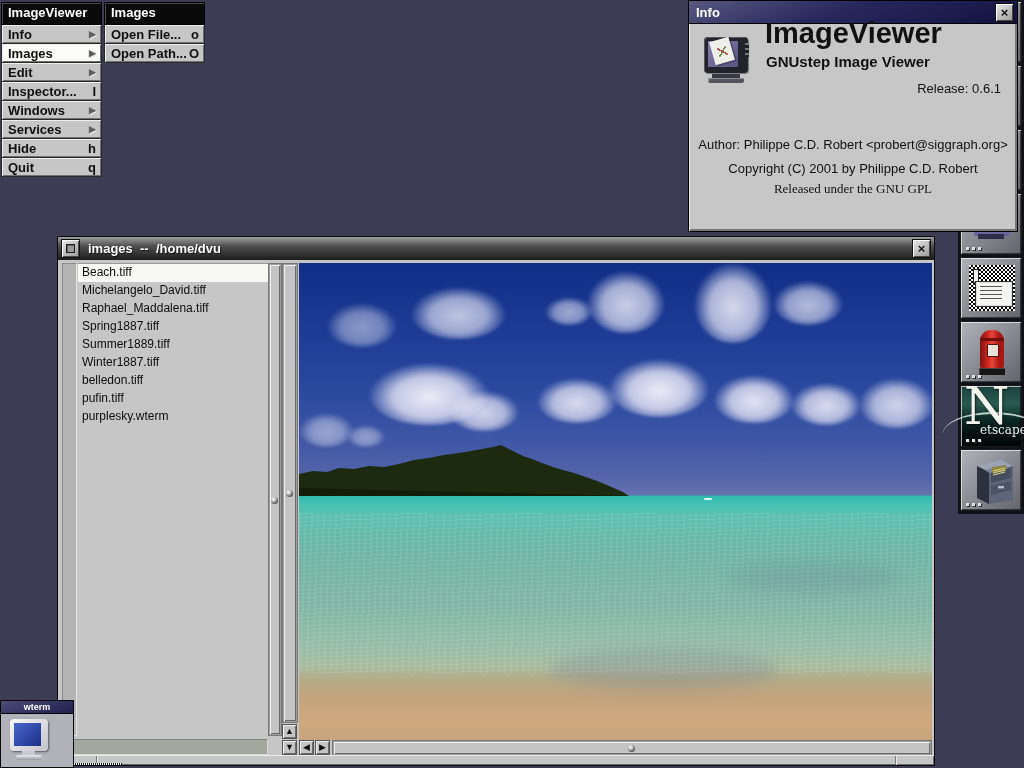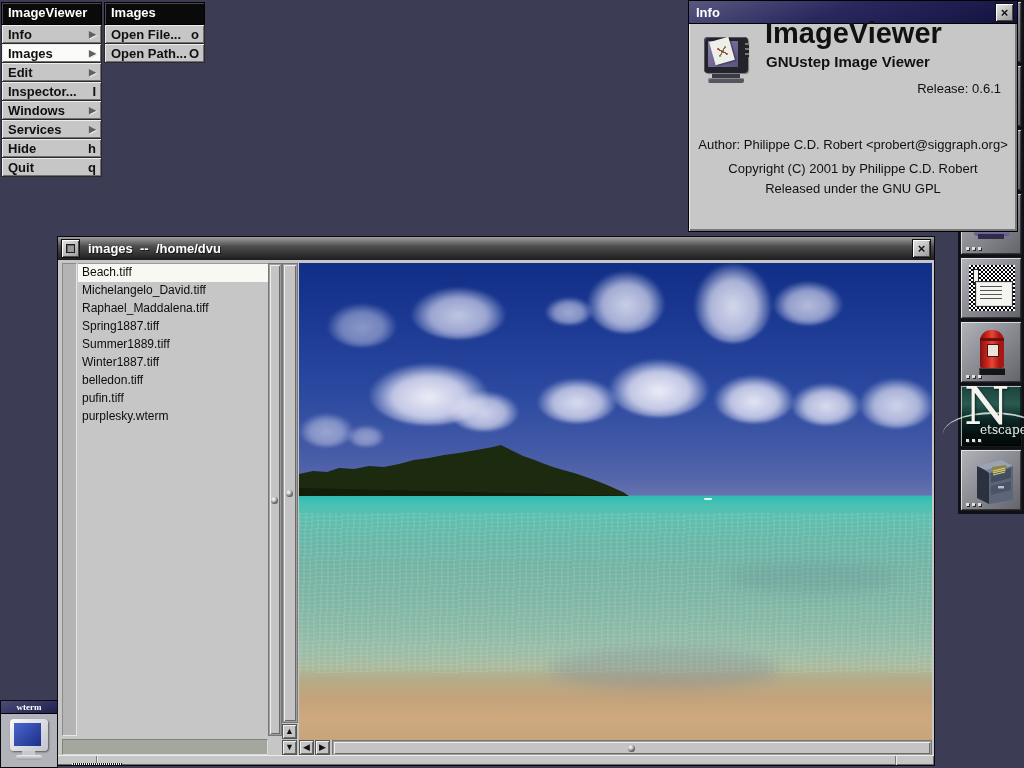--- a/index.html
+++ b/index.html
@@ -145,22 +145,22 @@
   .tile.netscape{background:linear-gradient(180deg,#1c423e 0%,#295a50 30%,#0d2a27 55%,#041010 80%,#020808 100%);}
   .ns-arc{position:absolute;left:-18px;top:26px;width:100px;height:42px;border-radius:50%;
         border-top:2px solid rgba(220,240,232,.85);}
   .ns-n{position:absolute;left:3px;top:-6px;font-family:"DejaVu Serif",serif;font-size:52px;line-height:1;
         color:#f4f4ee;text-shadow:1px 1px 2px rgba(0,0,0,.6);}
   .ns-rest{position:absolute;left:19px;bottom:9px;font-family:"DejaVu Serif",serif;font-size:12px;color:#f0f0ea;}
   
   .cab{position:absolute;left:10px;top:6px;width:44px;height:50px;}
 
   
-  #mini{position:absolute;left:0;top:700px;width:58px;height:68px;z-index:30;border:1px solid #0a0a0a;
-        box-sizing:border-box;background:#b2b2ba;font-family:Liberation Serif, serif;}
+  #mini{position:absolute;left:0;top:700px;width:74px;height:68px;z-index:30;border:1px solid #0a0a0a;
+        box-sizing:border-box;background:#b2b2ba;}
   #mini .mtitle{height:12px;background:linear-gradient(160deg,#4c4c78,#20204e);color:#fff;font-size:9px;
         font-weight:bold;text-align:center;line-height:12px;border-bottom:1px solid #000;}
   .wterm-ic{position:absolute;left:9px;top:18px;width:40px;height:42px;}
   .wterm-ic .mon{position:absolute;left:0;top:0;width:38px;height:32px;background:linear-gradient(135deg,#fafafa,#c2c2cc);
         border-radius:4px;box-shadow:1px 1px 2px rgba(0,0,0,.5);}
   .wterm-ic .mscr{position:absolute;left:4px;top:4px;width:27px;height:23px;
         background:linear-gradient(135deg,#4a66cc,#1c2f88);}
   .wterm-ic .mstand{position:absolute;left:12px;top:32px;width:13px;height:4px;background:#c8c8d2;}
   .wterm-ic .mbase{position:absolute;left:6px;top:36px;width:26px;height:5px;background:linear-gradient(#ececf2,#9a9aa4);border-radius:2px;}
 </style>
@@ -398,21 +398,21 @@
       <div class="sheet"></div>
         <div class="mark"></div>
         <div class="stand"></div>
         <div class="base"></div>
     </div>
     <div class="txt" style="left:76px;top:16px;font-size:29px;font-weight:bold;">ImageViewer</div>
     <div class="txt" style="left:77px;top:52px;font-size:15px;font-weight:bold;text-align:center;">GNUstep Image Viewer</div>
     <div class="txt" style="right:16px;top:80px;font-size:13px;">Release: 0.6.1</div>
     <div class="txt" style="left:0;right:0;top:116px;font-size:13px;text-align:center;margin-top:20px;">Author: Philippe C.D. Robert &lt;probert@siggraph.org&gt;</div>
     <div class="txt" style="left:0;right:0;top:160px;font-size:13px;text-align:center;">Copyright (C) 2001 by Philippe C.D. Robert</div>
-    <div class="txt" style="left:0;right:0;top:180px;font-size:13px;text-align:center;">Released under the GNU GPL</div>
+    <div class="txt" style="left:0;right:0;top:180px;font-size:13px;text-align:center;font-family:Liberation Serif, serif;">Released under the GNU GPL</div>
   </div>
 
   <div id="mini">
     <div class="mtitle">wterm</div>
     <div class="wterm-ic">
       <div class="mon"></div>
         <div class="mscr"></div>
         <div class="mstand"></div>
         <div class="mbase"></div>
     </div>

